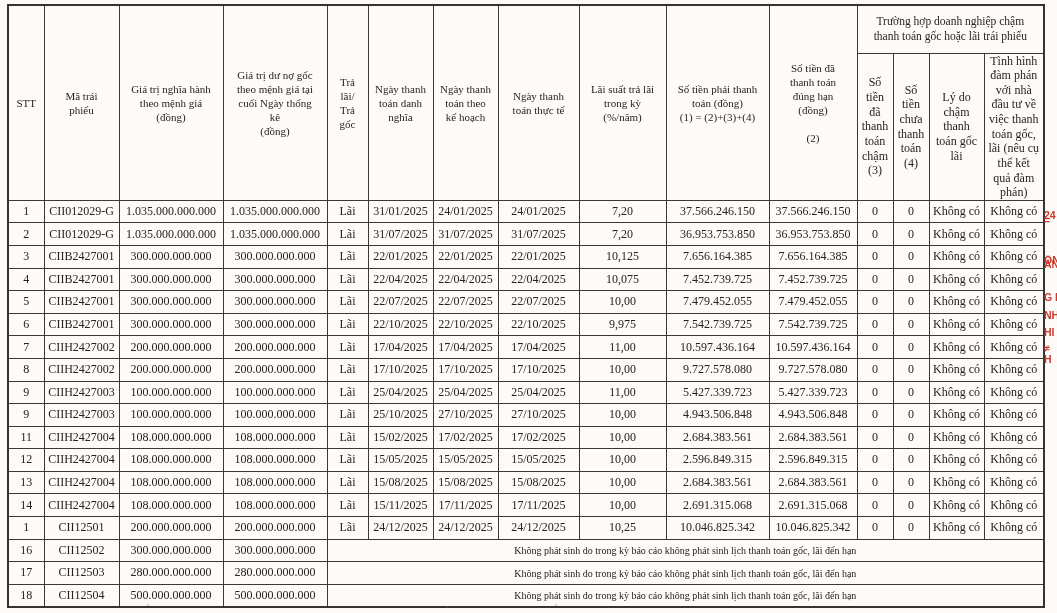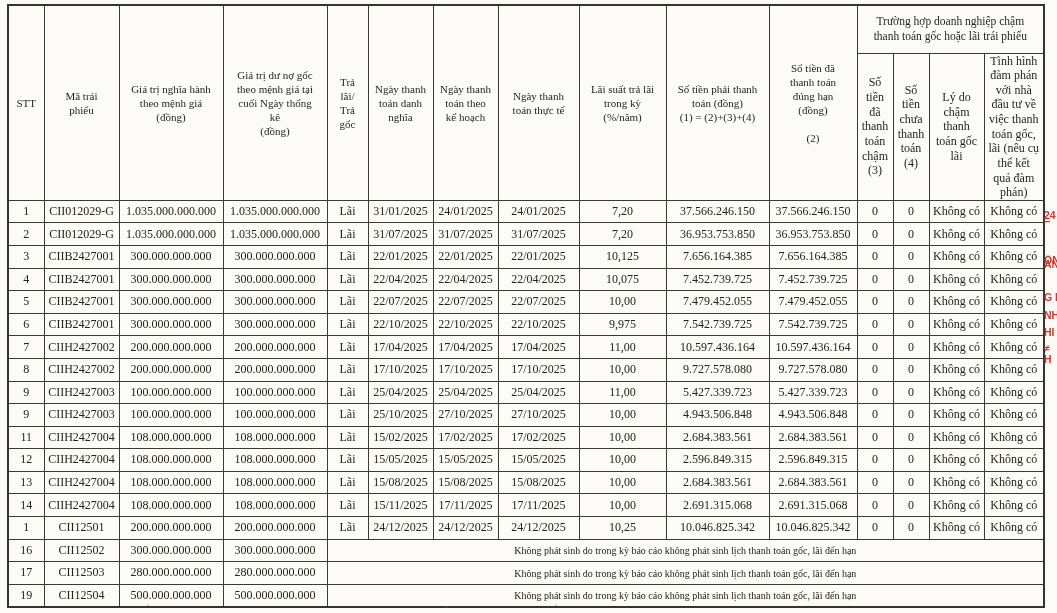--- a/index.html
+++ b/index.html
@@ -401,21 +401,21 @@
           <td colspan="11" class="note">Không phát sinh do trong kỳ báo cáo không phát sinh lịch thanh toán gốc, lãi đến hạn</td>
         </tr>
         <tr>
           <td>17</td>
           <td>CII12503</td>
           <td>280.000.000.000</td>
           <td>280.000.000.000</td>
           <td colspan="11" class="note">Không phát sinh do trong kỳ báo cáo không phát sinh lịch thanh toán gốc, lãi đến hạn</td>
         </tr>
         <tr>
-          <td>19</td>
+          <td>18</td>
           <td>CII12504</td>
           <td>500.000.000.000</td>
           <td>500.000.000.000</td>
           <td colspan="11" class="note">Không phát sinh do trong kỳ báo cáo không phát sinh lịch thanh toán gốc, lãi đến hạn</td>
         </tr>
       </tbody>
   </table>
   <div id="stamp-layer">
       <div class="stamp-frag" style="top: 215px; color: rgb(205, 55, 44);">=</div>
       <div class="stamp-frag" style="top: 210px; color: rgb(205, 55, 44);">24</div>

